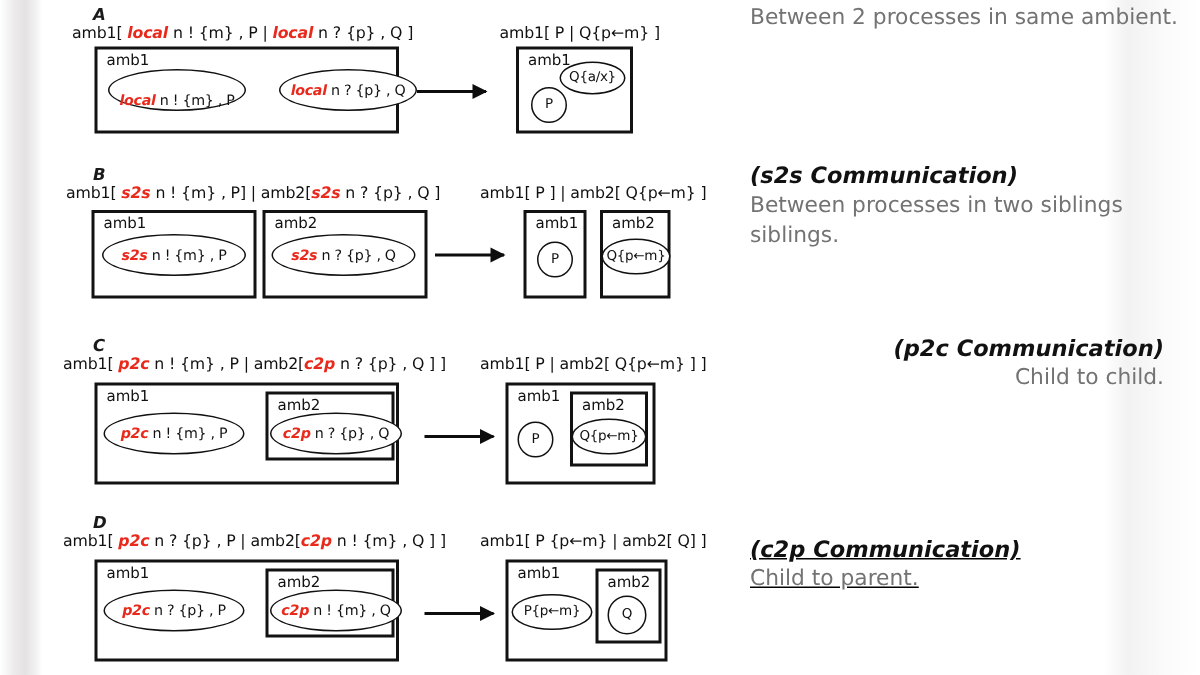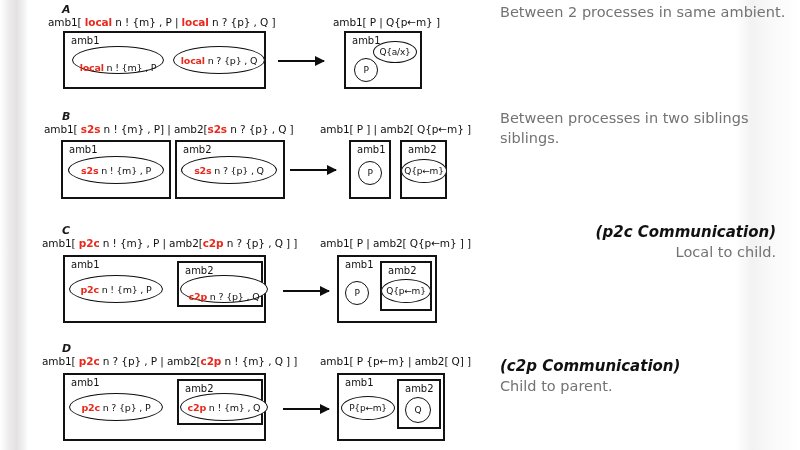--- a/index.html
+++ b/index.html
@@ -38,21 +38,21 @@
   }
 
   .formula{
     position:absolute;
     font-family:"DejaVu Sans", sans-serif;
     font-size:10.5px;
     color:#111111;
     white-space:nowrap;
     letter-spacing:-0.1px;
   }
-  .kw{color:#e8291c;font-weight:600;}
+  .kw{color:#e8291c;font-weight:600;font-style:italic;}
 
   
   .ambox{
     position:absolute;
     border:2.2px solid #121212;
     background:#ffffff;
     box-sizing:border-box;
   }
   .ambox > .amname{
     position:absolute;left:6px;top:2px;
@@ -111,21 +111,21 @@
     <div class="plabel" style="left:62px;top:3px;">A</div>
     <div class="formula" style="left:48px;top:16px;"><span>amb1[ </span><span class="kw">local</span><span> n ! {m} , P | </span><span class="kw">local</span><span> n ? {p} , Q ]</span></div>
     <div class="formula" style="left:333px;top:16px;">amb1[ P | Q{p←m} ]</div>
 
     <div class="ambox" style="left:63px;top:31px;width:203px;height:58px;">
       <div class="amname">amb1</div>
     </div>
     <div class="ell" style="left:72px;top:46px;width:92px;height:28px;align-items:flex-end;">
       <span><span class="kw">local</span><span> n ! {m} , P</span></span>
     </div>
-    <div class="ell" style="left:173px;top:46px;width:92px;height:28px;">
+    <div class="ell" style="left:186px;top:46px;width:92px;height:28px;">
       <span><span class="kw">local</span><span> n ? {p} , Q</span></span>
     </div>
 
     <div class="arrow" style="left:278px;top:60px;width:46px;"></div>
 
     <div class="ambox" style="left:344px;top:31px;width:78px;height:58px;">
       <div class="amname">amb1</div>
     </div>
     <div class="ell small" style="left:354px;top:58px;width:24px;height:24px;">
       <span>P</span>
@@ -168,60 +168,61 @@
     </div>
 
     <div class="ambox" style="left:400px;top:35px;width:47px;height:59px;">
       <div class="amname">amb2</div>
     </div>
     <div class="ell small" style="left:401px;top:54px;width:46px;height:24px;">
       <span>Q{p←m}</span>
     </div>
 
     <div class="desc" style="left:500px;top:3px;">
+      <div class="desc-title">(s2s Communication)</div>
       <div class="desc-body">Between processes in two siblings siblings.</div>
     </div>
   </div>
 
   <div class="panel panel-c">
     <div class="plabel" style="left:62px;top:7px;">C</div>
     <div class="formula" style="left:42px;top:20px;"><span>amb1[ </span><span class="kw">p2c</span><span> n ! {m} , P | amb2[</span><span class="kw">c2p</span><span> n ? {p} , Q ] ]</span></div>
     <div class="formula" style="left:320px;top:20px;">amb1[ P  | amb2[ Q{p←m} ] ]</div>
 
     <div class="ambox" style="left:63px;top:38px;width:203px;height:68px;">
       <div class="amname">amb1</div>
     </div>
     <div class="ell" style="left:69px;top:58px;width:94px;height:28px;">
       <span><span class="kw">p2c</span><span> n ! {m} , P</span></span>
     </div>
     <div class="ambox" style="left:177px;top:44px;width:86px;height:46px;">
       <div class="amname">amb2</div>
     </div>
-    <div class="ell" style="left:180px;top:58px;width:88px;height:28px;align-items:flex-end;">
+    <div class="ell" style="left:180px;top:58px;width:88px;height:28px;">
       <span><span class="kw">c2p</span><span> n ? {p} , Q</span></span>
     </div>
 
     <div class="arrow" style="left:283px;top:73px;width:46px;"></div>
 
     <div class="ambox" style="left:337px;top:38px;width:100px;height:68px;">
       <div class="amname">amb1</div>
     </div>
     <div class="ell small" style="left:345px;top:64px;width:24px;height:24px;">
       <span>P</span>
     </div>
     <div class="ambox" style="left:380px;top:44px;width:52px;height:50px;">
       <div class="amname">amb2</div>
     </div>
     <div class="ell small" style="left:381px;top:62px;width:50px;height:24px;">
       <span>Q{p←m}</span>
     </div>
 
     <div class="desc" style="left:476px;top:6px;text-align:right;">
       <div class="desc-title">(p2c Communication)</div>
-      <div class="desc-body">Local to child.</div>
+      <div class="desc-body">Child to child.</div>
     </div>
   </div>
 
   <div class="panel panel-d">
     <div class="plabel" style="left:62px;top:5px;">D</div>
     <div class="formula" style="left:42px;top:18px;"><span>amb1[ </span><span class="kw">p2c</span><span> n ? {p} , P | amb2[</span><span class="kw">c2p</span><span> n ! {m} , Q ] ]</span></div>
     <div class="formula" style="left:320px;top:18px;">amb1[ P {p←m} | amb2[ Q] ]</div>
 
     <div class="ambox" style="left:63px;top:36px;width:203px;height:68px;">
       <div class="amname">amb1</div>
@@ -244,19 +245,19 @@
     <div class="ell small" style="left:341px;top:59px;width:54px;height:24px;">
       <span>P{p←m}</span>
     </div>
     <div class="ambox" style="left:397px;top:42px;width:44px;height:50px;">
       <div class="amname">amb2</div>
     </div>
     <div class="ell small" style="left:405px;top:60px;width:26px;height:26px;">
       <span>Q</span>
     </div>
 
-    <div class="desc" style="left:500px;top:20px;">
+    <div class="desc" style="left:500px;top:20px;text-decoration:underline;">
       <div class="desc-title">(c2p Communication)</div>
       <div class="desc-body">Child to parent.</div>
     </div>
   </div>
 
 </div>
 
 </body></html>

